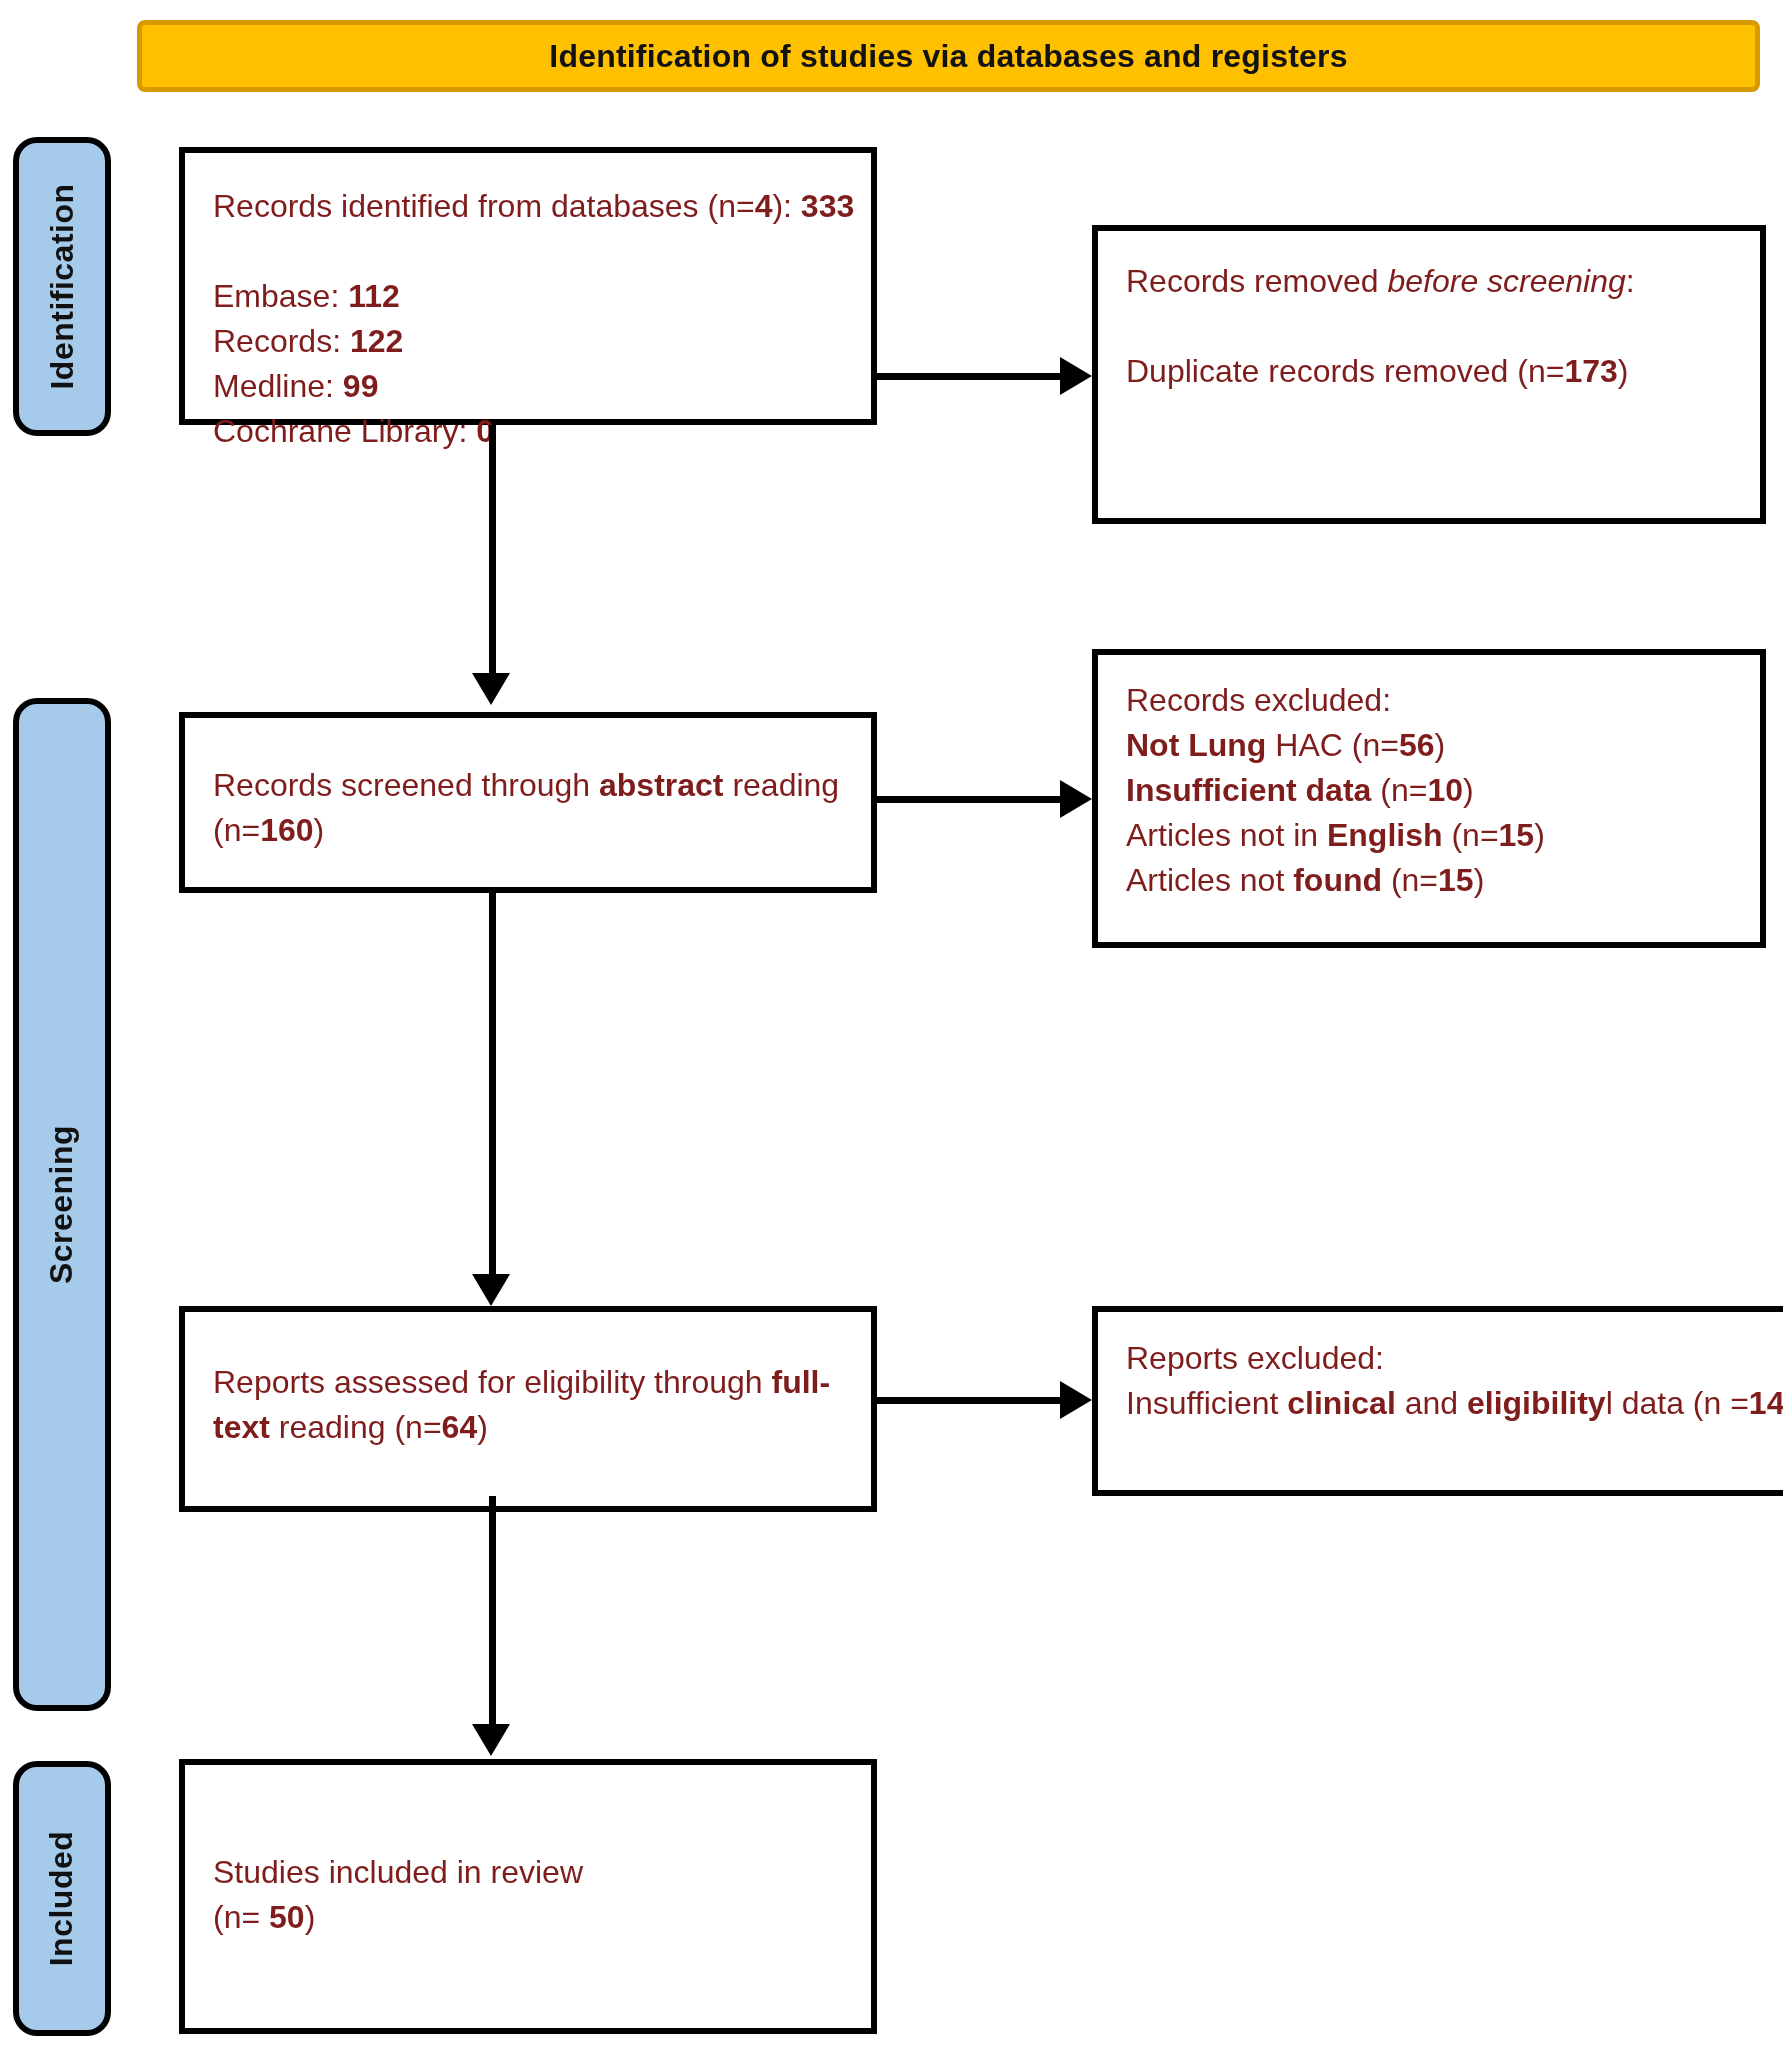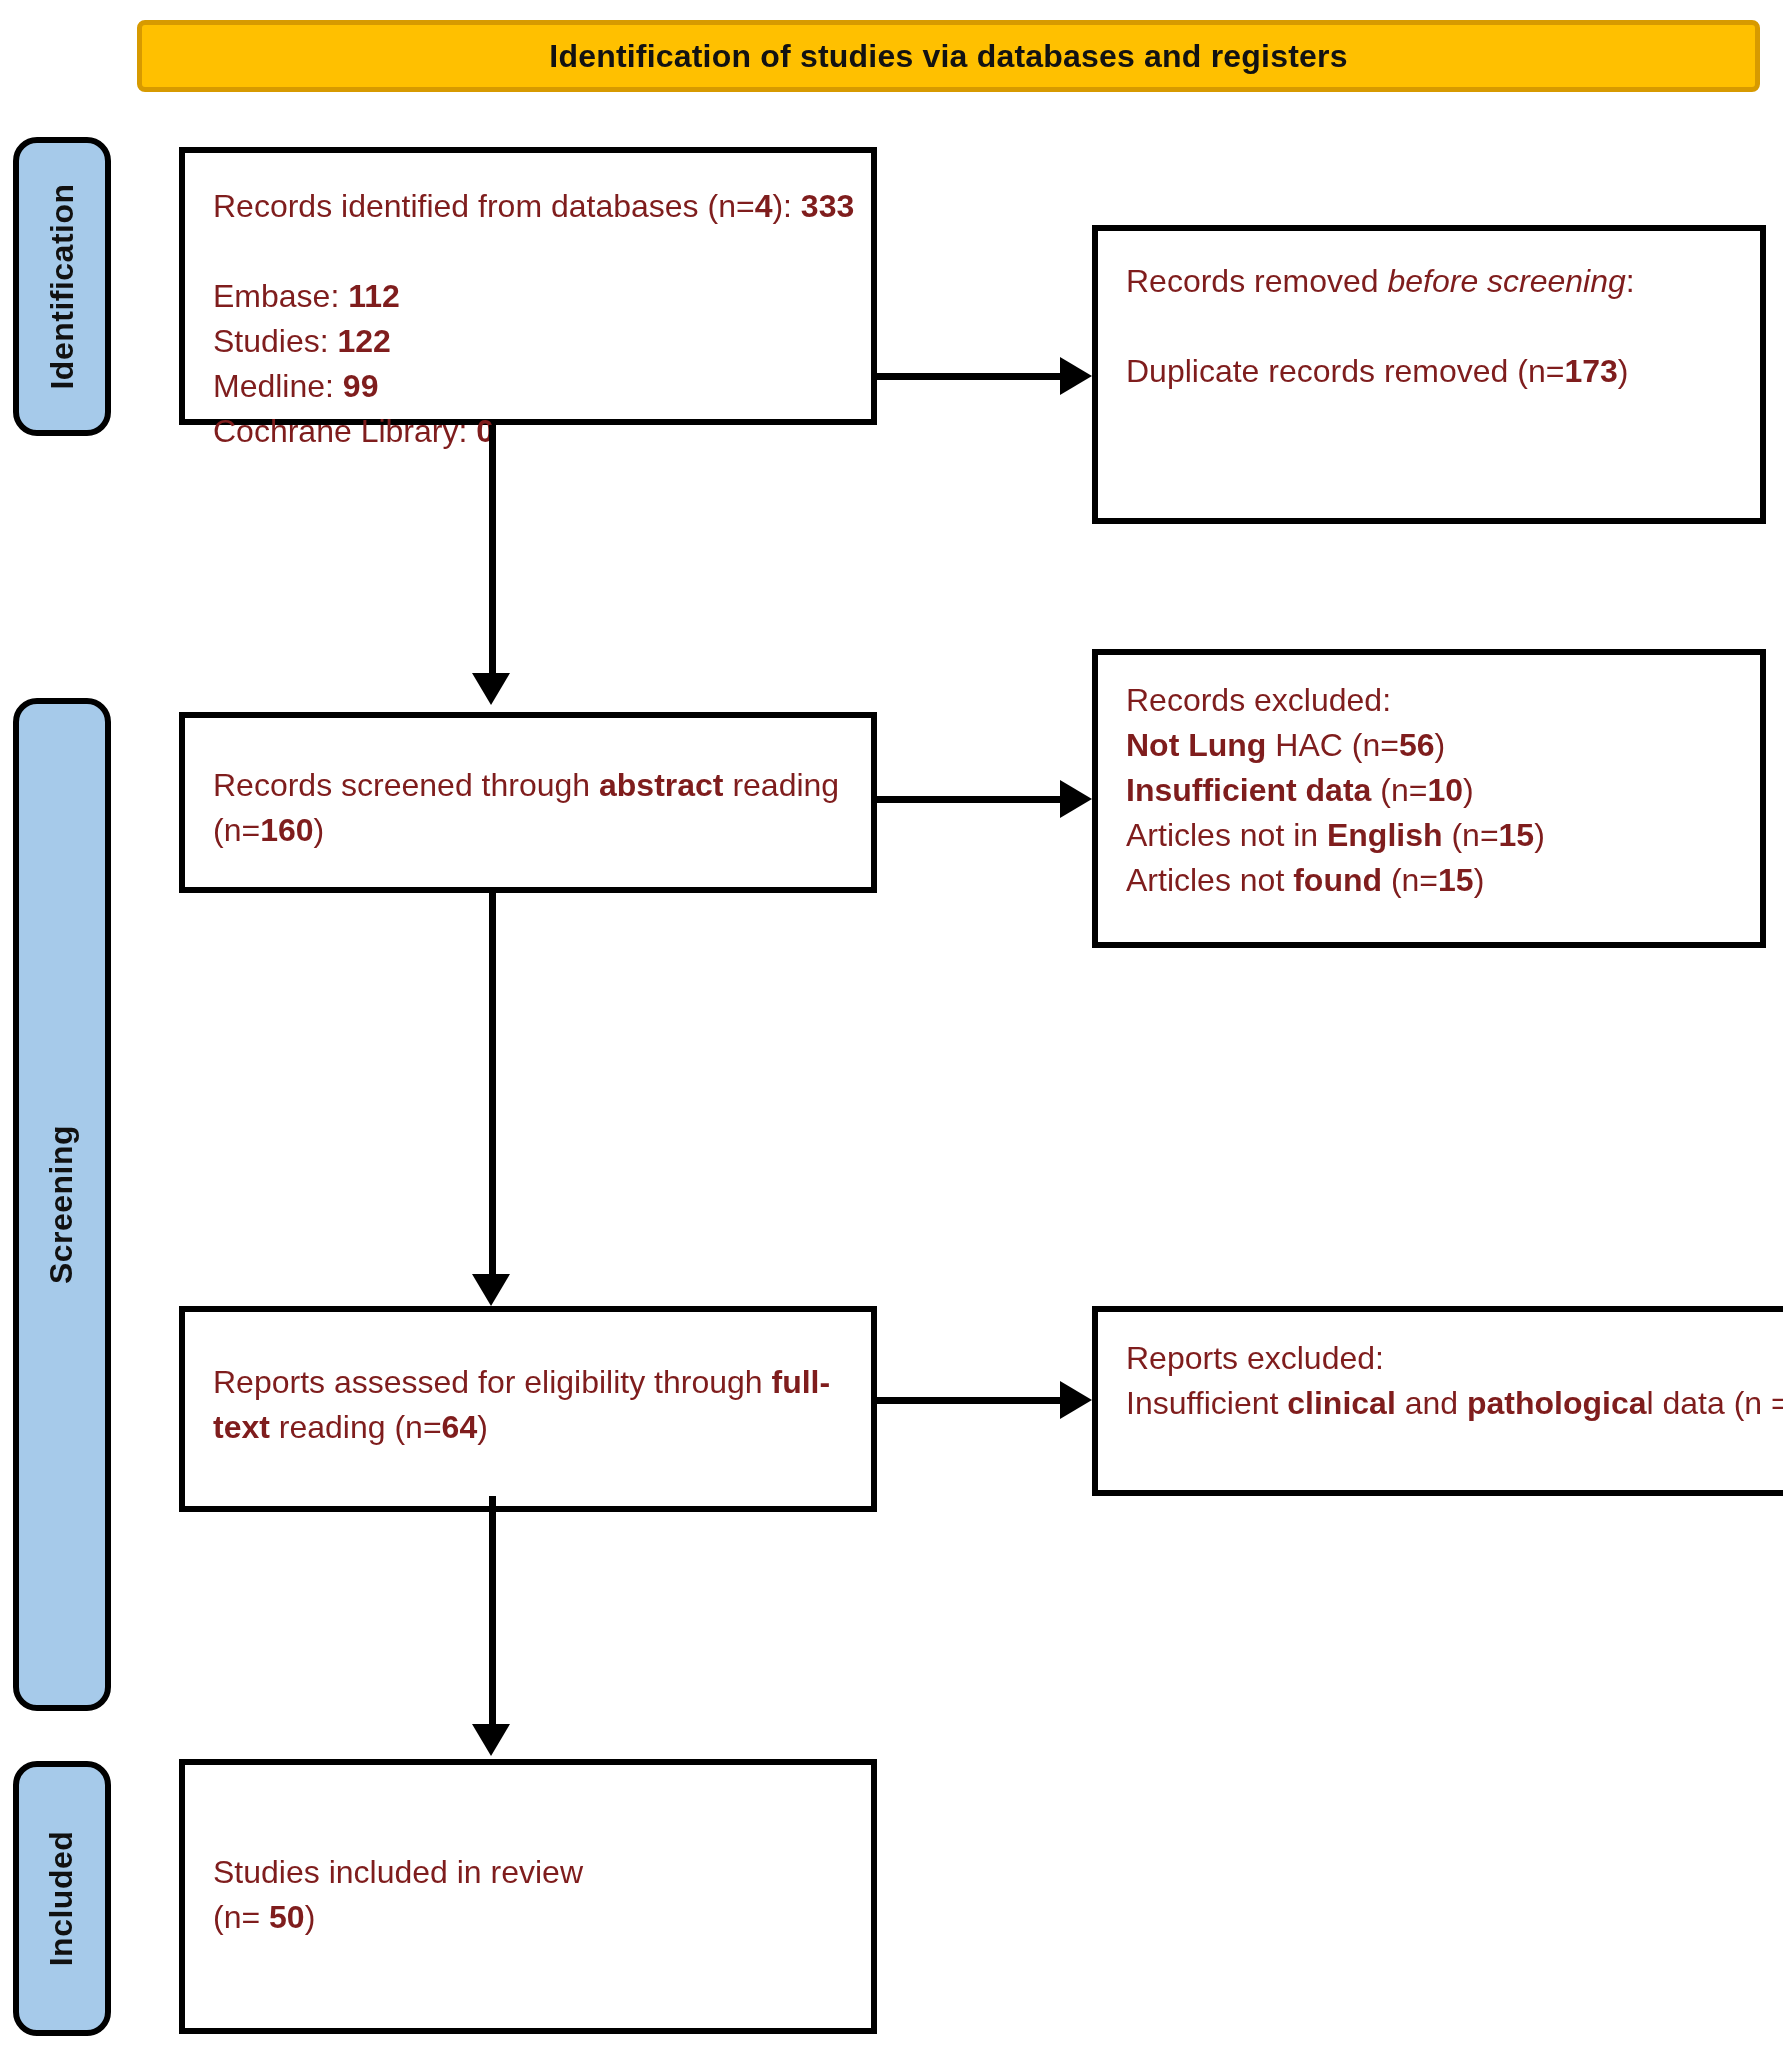--- a/index.html
+++ b/index.html
@@ -129,21 +129,21 @@
 
   <div class="stage-bar" style="top:1761px; height:275px;">
     <span class="stage-label">Included</span>
   </div>
 
   <div class="flow-box" style="left:179px; top:147px; width:698px; height:278px;">
     <div class="box-text" style="top:31px;">
       <span>Records identified from databases (n=</span><b>4</b><span>): </span><b>333</b>
       <span class="spacer-line"></span>
       <div><span>Embase: </span><b>112</b></div>
-      <div><span>Studies: </span><b>122</b></div>
+      <div><span>Records: </span><b>122</b></div>
       <div><span>Medline: </span><b>99</b></div>
       <div><span>Cochrane Library: </span><b>0</b></div>
     </div>
   </div>
 
   <div class="flow-box" style="left:1092px; top:225px; width:674px; height:299px;">
     <div class="box-text" style="top:28px;">
       <span>Records removed </span><i>before screening</i><span>:</span>
       <span class="spacer-line"></span>
       <div><span>Duplicate records removed (n=</span><b>173</b><span>)</span></div>
@@ -168,21 +168,21 @@
 
   <div class="flow-box" style="left:179px; top:1306px; width:698px; height:206px;">
     <div class="box-text" style="top:48px;">
       <span>Reports assessed for eligibility through </span><b>full-text</b><span> reading (n=</span><b>64</b><span>)</span>
     </div>
   </div>
 
   <div class="flow-box" style="left:1092px; top:1306px; width:814px; height:190px;">
     <div class="box-text" style="top:24px;">
       <div>Reports excluded:</div>
-      <div><span>Insufficient </span><b>clinical</b><span> and </span><b>pathologica</b><span>l data (n =</span><b>14</b><span>)</span></div>
+      <div><span>Insufficient </span><b>clinical</b><span> and </span><b>eligibility</b><span>l data (n =</span><b>14</b><span>)</span></div>
     </div>
   </div>
 
   <div class="flow-box" style="left:179px; top:1759px; width:698px; height:275px;">
     <div class="box-text" style="top:85px;">
       <div>Studies included in review</div>
       <div><span>(n= </span><b>50</b><span>)</span></div>
     </div>
   </div>
 

